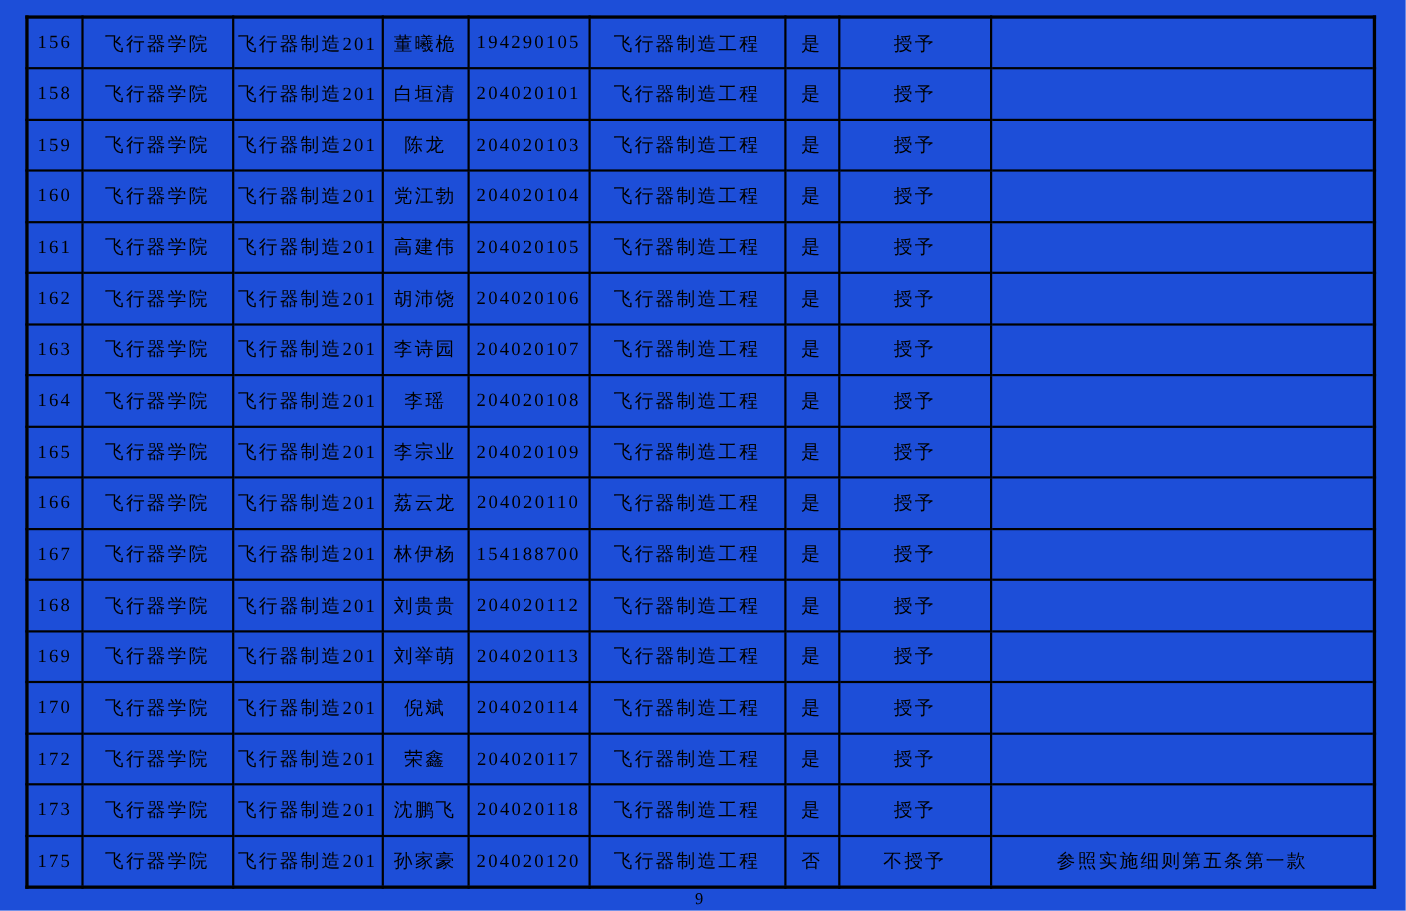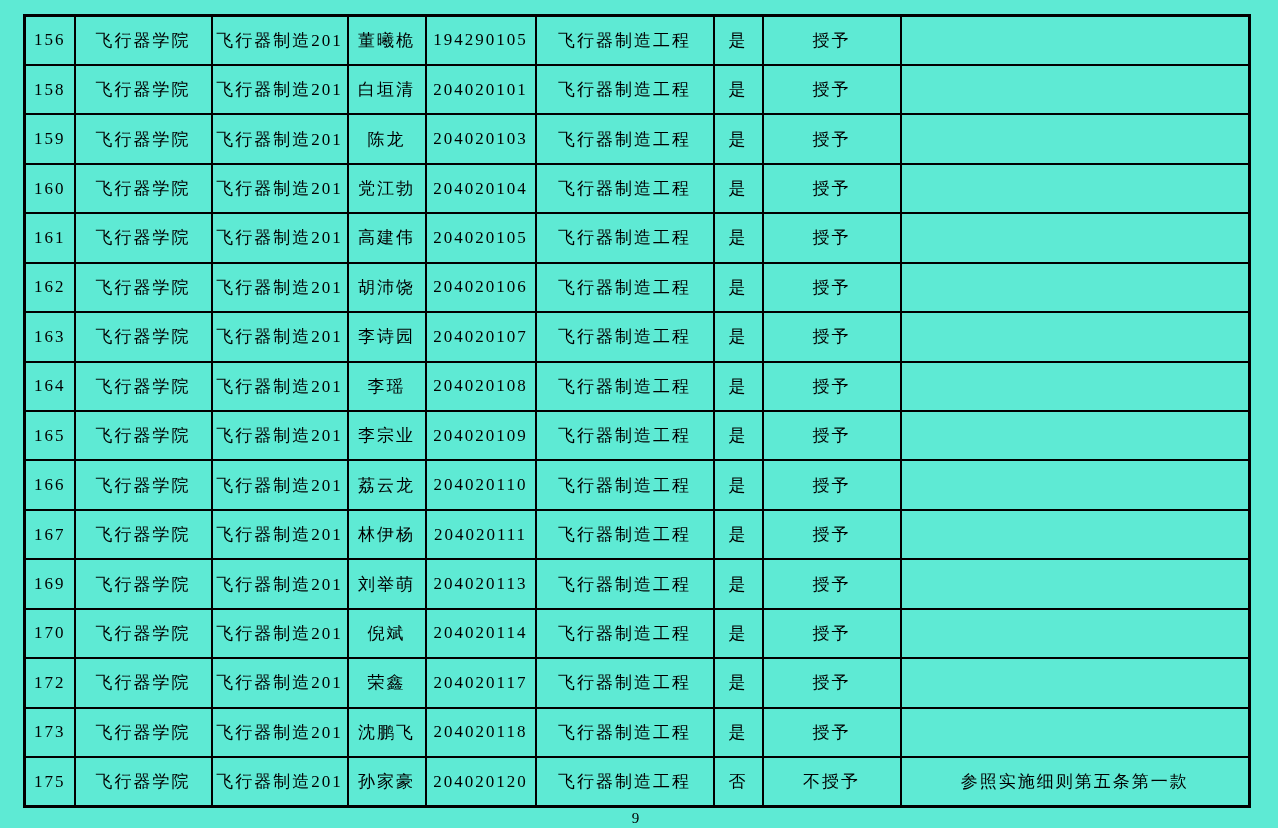--- a/index.html
+++ b/index.html
@@ -9,21 +9,21 @@
     width: 1278px;
     height: 828px;
     overflow: hidden;
     font-family: "Liberation Serif", "DejaVu Serif", serif;
     color: #000000;
   }
   .sheet {
     position: relative;
     width: 1278px;
     height: 828px;
-    background: #5eead4;
+    background: #1d4ed8;
   }
   table.degree-table {
     position: absolute;
     left: 23px;
     top: 14px;
     width: 1225px;
     height: 794px;
     border-collapse: collapse;
     table-layout: fixed;
     border: 3px solid #000000;
@@ -191,27 +191,38 @@
     <td>是</td>
     <td>授予</td>
     <td></td>
   </tr>
 
   <tr>
     <td class="num">167</td>
     <td>飞行器学院</td>
     <td>飞行器制造201</td>
     <td>林伊杨</td>
-    <td class="num">204020111</td>
-    <td>飞行器制造工程</td>
-    <td>是</td>
-    <td>授予</td>
-    <td></td>
-  </tr>
-
+    <td class="num">154188700</td>
+    <td>飞行器制造工程</td>
+    <td>是</td>
+    <td>授予</td>
+    <td></td>
+  </tr>
+
+  <tr>
+    <td class="num">168</td>
+    <td>飞行器学院</td>
+    <td>飞行器制造201</td>
+    <td>刘贵贵</td>
+    <td class="num">204020112</td>
+    <td>飞行器制造工程</td>
+    <td>是</td>
+    <td>授予</td>
+    <td></td>
+  </tr>
 
   <tr>
     <td class="num">169</td>
     <td>飞行器学院</td>
     <td>飞行器制造201</td>
     <td>刘举萌</td>
     <td class="num">204020113</td>
     <td>飞行器制造工程</td>
     <td>是</td>
     <td>授予</td>

